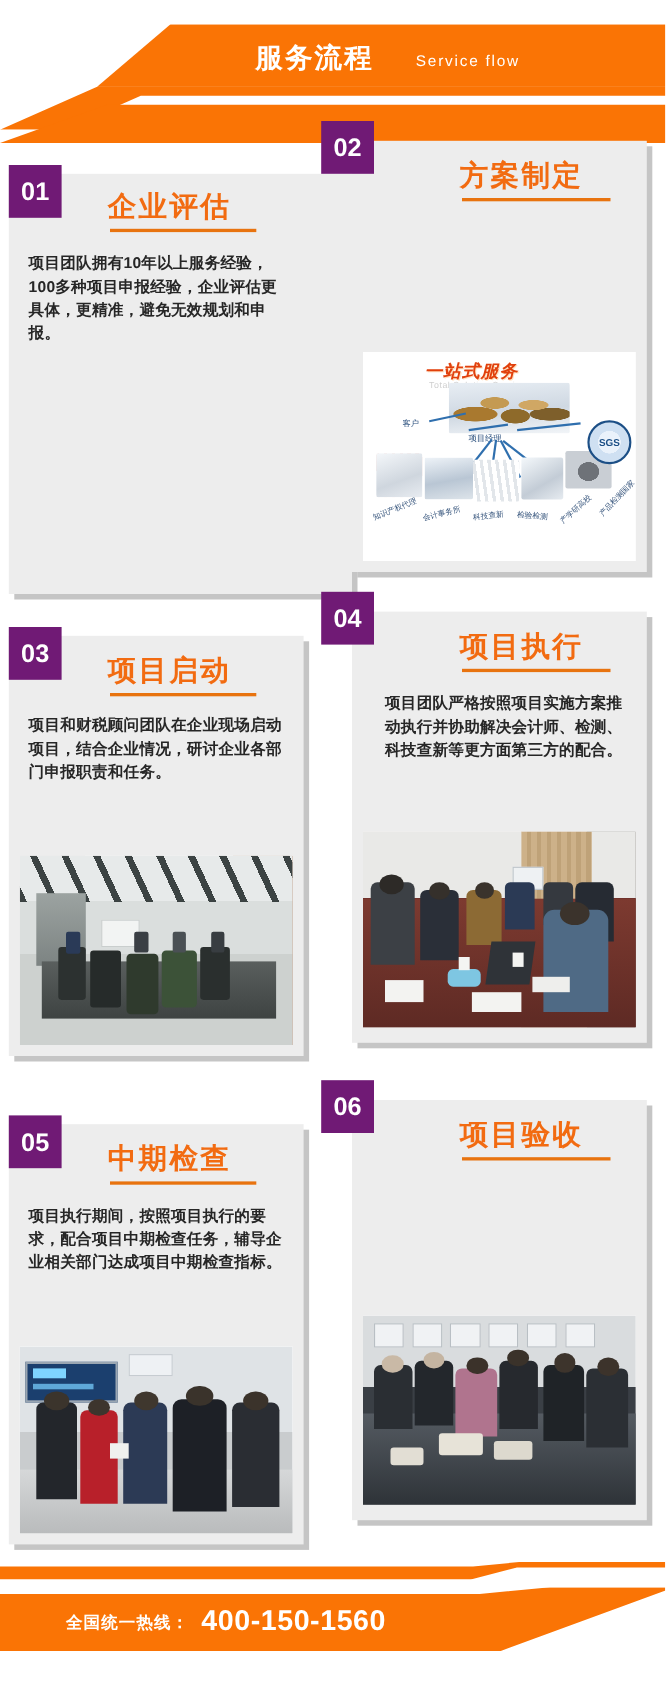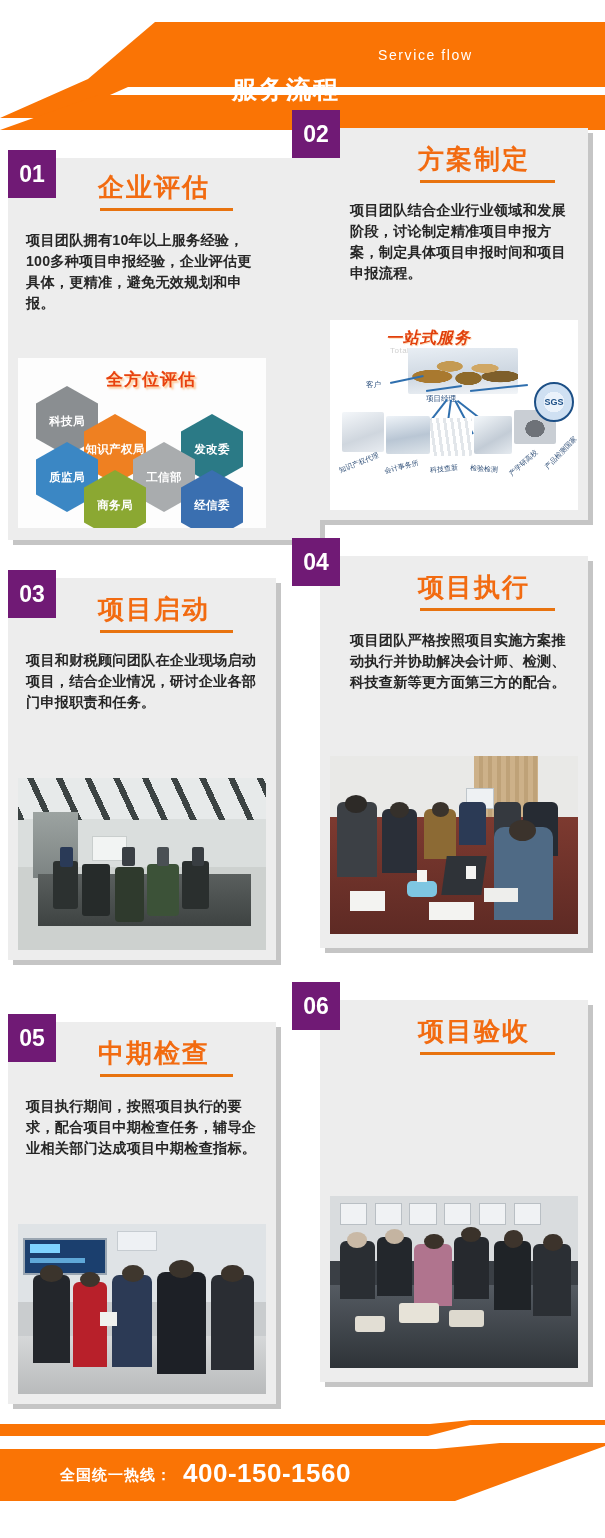--- a/index.html
+++ b/index.html
@@ -23,21 +23,21 @@
     clip-path: polygon(88px 0, 605px 0, 605px 8px, 128px 8px, 58px 39px, 0 39px);
   }
   .header-stripe {
     position:absolute; left:0; top:87px; width:605px; height:43px;
     background:#FA7405;
     clip-path: polygon(140px 8px, 605px 8px, 605px 43px, 0 43px, 98px 8px);
   }
   .header-title {
     position:absolute; left:232px; top:38px;
     font-size:25px; font-weight:bold; color:#ffffff;
-    letter-spacing:2px; line-height:30px;margin-top:36px;
+    letter-spacing:2px; line-height:30px;
   }
   .header-sub {
     position:absolute; left:378px; top:45px;
     font-size:14px; color:#ffffff; letter-spacing:1.6px; line-height:20px;
   }
 
   
   .card { position:absolute; }
   .card-body {
     position:absolute; left:0; top:0; width:100%; height:100%;
@@ -140,38 +140,27 @@
   <div class="header-sub">Service flow</div>
 </div>
 
 <div class="card" style="left:8px; top:158px; width:312px; height:382px;">
   <div class="card-body"></div>
   <div class="badge" style="left:0px; top:-8px;">01</div>
   <div class="card-title" style="left:90px; top:12px;">企业评估</div>
   <div class="title-rule" style="left:92px; top:50px; width:133px;"></div>
   <div class="card-text" style="left:18px; top:72px; width:232px;">项目团队拥有10年以上服务经验，100多种项目申报经验，企业评估更具体，更精准，避免无效规划和申报。</div>
 
-  <div class="hexwrap" style="left:10px; top:200px; width:248px; height:170px;">
-    <div class="hexgraph-title">全方位评估</div>
-    <div class="hex" style="left:18px; top:28px;  background:#8a8e91;">科技局</div>
-    <div class="hex" style="left:66px; top:56px;  background:#ef8021;">知识产权局</div>
-    <div class="hex" style="left:163px;top:56px;  background:#2b7a86;">发改委</div>
-    <div class="hex" style="left:18px; top:84px;  background:#3b87c4;">质监局</div>
-    <div class="hex" style="left:115px;top:84px;  background:#a9acae;">工信部</div>
-    <div class="hex" style="left:66px; top:112px; background:#8ba832;">商务局</div>
-    <div class="hex" style="left:163px;top:112px; background:#3a6fb0;">经信委</div>
-  </div>
 </div>
 
 <div class="card" style="left:320px; top:128px; width:268px; height:392px;">
   <div class="card-body"></div>
   <div class="badge" style="left:-28px; top:-18px;">02</div>
   <div class="card-title" style="left:98px; top:14px;">方案制定</div>
   <div class="title-rule" style="left:100px; top:52px; width:135px;"></div>
-  <div class="card-text" style="left:30px; top:72px; width:222px;">项目团队结合企业行业领域和发展阶段，讨论制定精准项目申报方案，制定具体项目申报时间和项目申报流程。</div>
 
   <div class="oss" style="left:10px; top:192px; width:248px; height:190px;">
     <div class="oss-title">一站式服务</div>
     <div class="oss-sub">Total Solution Services</div>
 
     <div class="oss-photo" style="left:78px; top:28px; width:110px; height:46px;
          background:
            radial-gradient(ellipse at 22% 62%, #a9792f 0 16%, transparent 17%),
            radial-gradient(ellipse at 38% 40%, #c49a52 0 13%, transparent 14%),
            radial-gradient(ellipse at 55% 66%, #8e6a2a 0 15%, transparent 16%),

